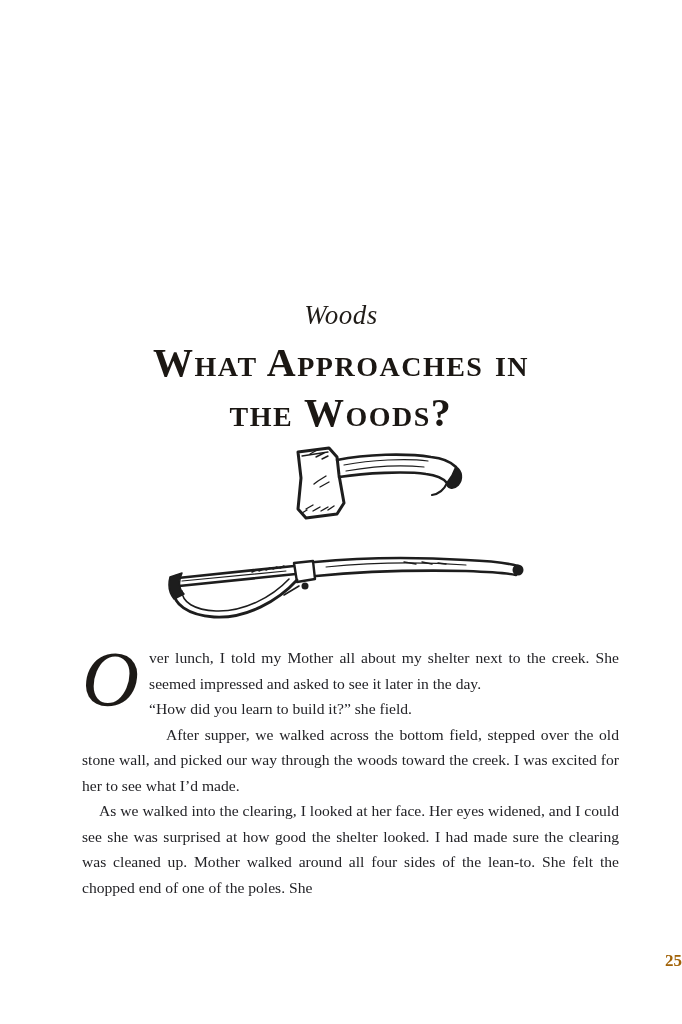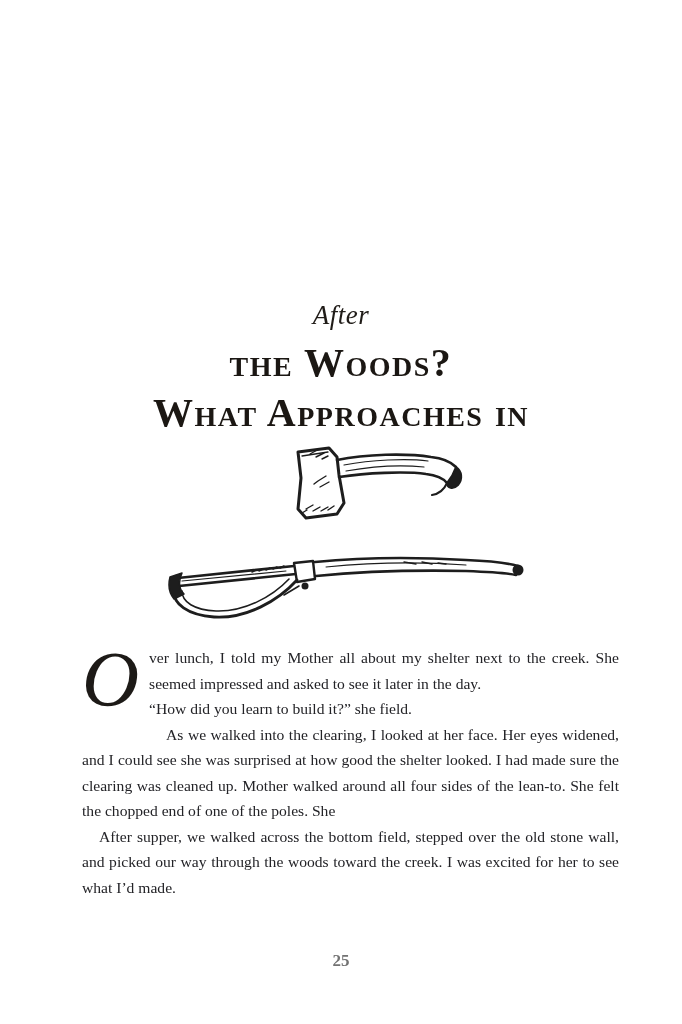--- a/index.html
+++ b/index.html
@@ -70,36 +70,36 @@
     padding: 3px 10px 0 0;
     color: #1d1a17;
   }
 
   
   .page-number {
     position: absolute;
     top: 951px;
     left: 0;
     width: 682px;
-    text-align: center;
+    text-align: right;
     font-weight: bold;
     font-size: 17px;
-    color: #737373;
+    color: #a16207;
   }
 </style>
 </head>
 <body>
 
 <div class="page">
 
   <div class="chapter-head">
-    <div class="chapter-number">After</div>
+    <div class="chapter-number">Woods</div>
     <div class="chapter-title">
+      <div>What Approaches in</div>
       <div>the Woods?</div>
-      <div>What Approaches in</div>
     </div>
   </div>
 
   <div class="illo illo-hatchet">
     <svg width="200" height="82" viewBox="0 0 200 82" fill="none" stroke="#1d1d1d" stroke-linecap="round" stroke-linejoin="round">
 
       <path d="M32,9 L63,5 L71,14 L73,32 L78,60 L71,71 L40,75 L32,66 L35,35 Z" stroke-width="3" fill="#ffffff"></path>
       <path d="M36,13 L62,9" stroke-width="1.3"></path>
       <path d="M44,11 l9,-5 M50,14 l8,-4 M56,16 l6,-3" stroke-width="1.4"></path>
       <path d="M52,38 l8,-5 M54,44 l9,-5 M48,41 l4,-3" stroke-width="1.4"></path>
@@ -137,19 +137,19 @@
       <path d="M16,42 C16,53 28,61 50,62 C78,63 106,48 123,30" stroke-width="1.6"></path>
       <path d="M118,46 L133,37" stroke-width="1.6"></path>
 
       <path d="M4,28 L16,24 C12,33 13,40 18,45 L8,50 C3,44 2,36 4,28 Z" stroke-width="1.5" fill="#1d1d1d"></path>
     </svg>
   </div>
 
   <div class="body-text">
     <p><span class="dropcap">O</span><span>ver lunch, I told my Mother all about my shelter next to the creek. She seemed impressed and asked to see it later in the day.</span></p>
     <p><span>“How did you learn to build it?” she field.</span></p>
+    <p class="indent"><span>After supper, we walked across the bottom field, stepped over the old stone wall, and picked our way through the woods toward the creek. I was excited for her to see what I’d made.</span></p>
     <p class="indent"><span>As we walked into the clearing, I looked at her face. Her eyes widened, and I could see she was surprised at how good the shelter looked. I had made sure the clearing was cleaned up. Mother walked around all four sides of the lean-to. She felt the chopped end of one of the poles. She</span></p>
-    <p class="indent"><span>After supper, we walked across the bottom field, stepped over the old stone wall, and picked our way through the woods toward the creek. I was excited for her to see what I’d made.</span></p>
   </div>
 
   <div class="page-number">25</div>
 
 </div>
 
 </body></html>

